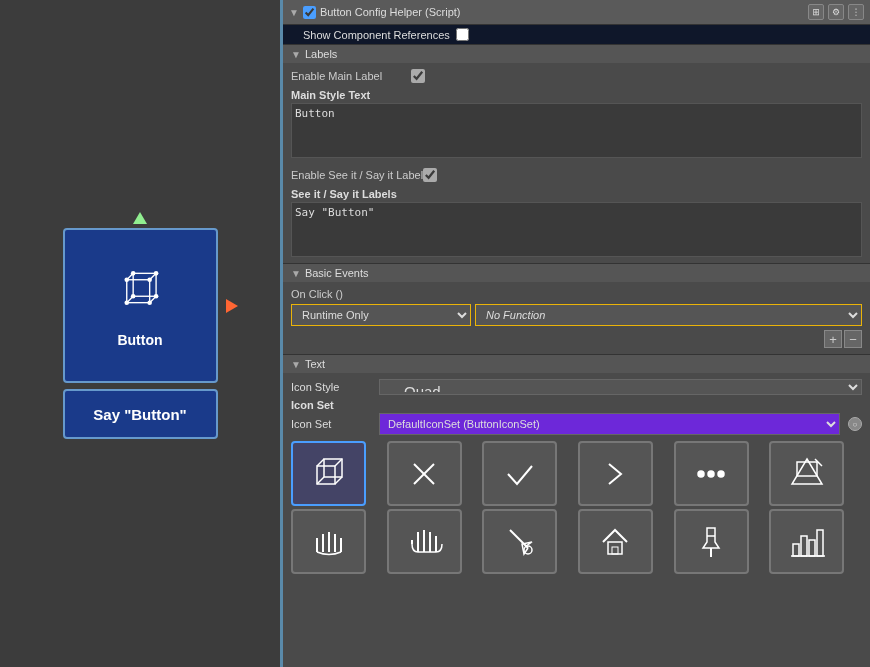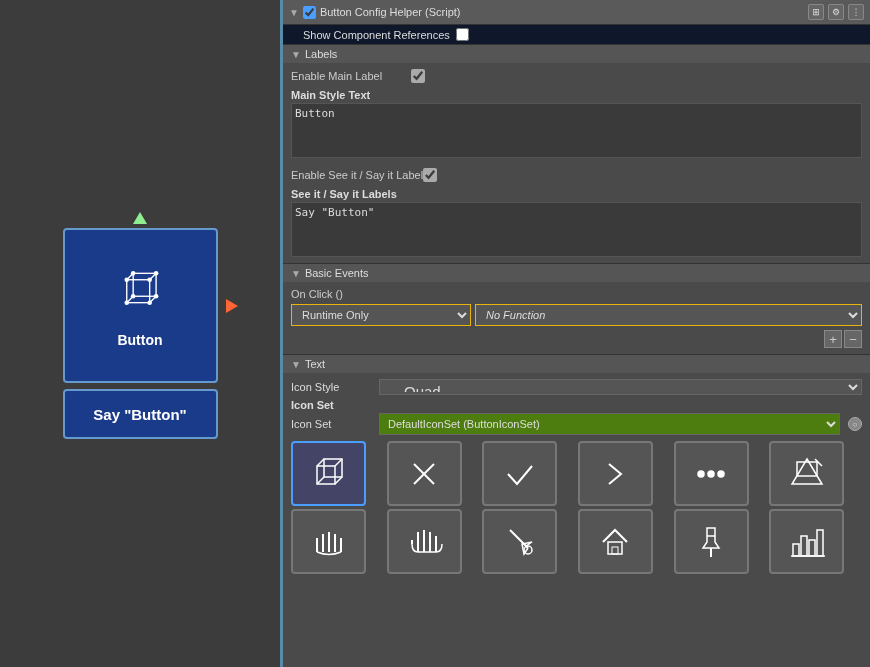--- a/index.html
+++ b/index.html
@@ -310,21 +310,21 @@
 
     .icon-set-row {
       display: flex;
       align-items: center;
       gap: 8px;
       margin: 2px 0;
     }
 
     .icon-set-select {
       flex: 1;
-      background: #4d7c0f;
+      background: #6d28d9;
       border: 1px solid #666;
       color: #ddd;
       font-size: 11px;
       padding: 2px 4px;
       height: 22px;
     }
 
     .icon-grid {
       display: grid;
       grid-template-columns: repeat(6, 1fr);

